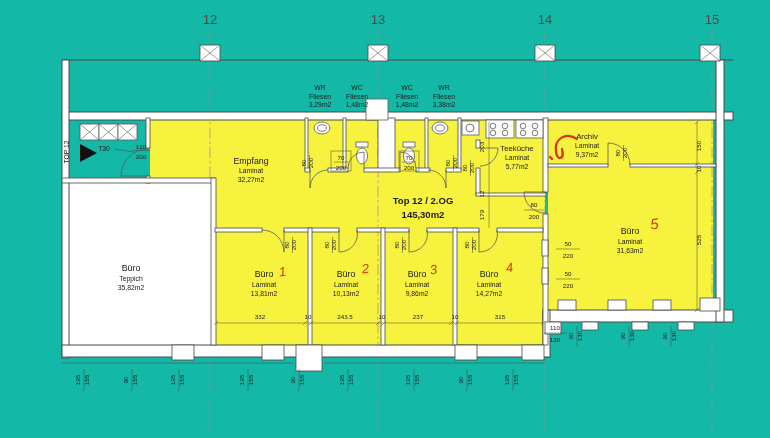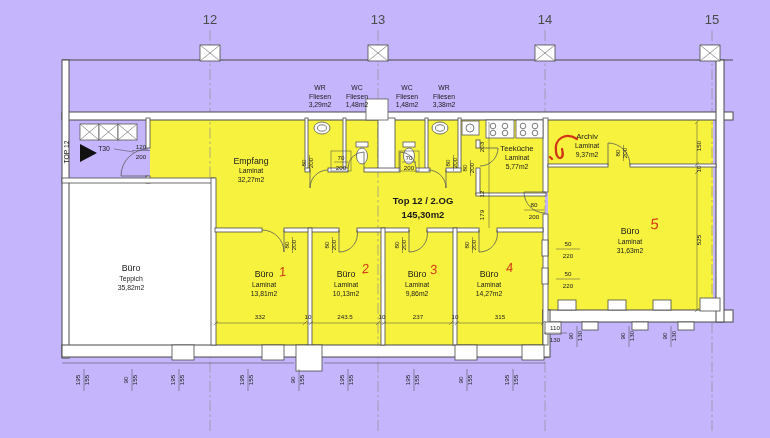--- a/index.html
+++ b/index.html
@@ -1,16 +1,16 @@
 <!DOCTYPE html>
 <html><head>
 <meta charset="utf-8">
 <style>
   html,body{margin:0;padding:0;background:#ffffff;}
-  .stage{position:relative;width:770px;height:438px;background:#c4b5fd;overflow:hidden;}
+  .stage{position:relative;width:770px;height:438px;background:#14b8a6;overflow:hidden;}
   svg{position:absolute;left:0;top:0;}
   text{font-family:"Liberation Sans","DejaVu Sans",sans-serif;fill:#1b1b1b;text-anchor:middle;}
   .gl{font-size:13px;fill:#4a4a4a;}
   .rn{font-size:8.8px;}
   .rn2{font-size:7.8px;}
   .rs{font-size:6.8px;}
   .dm{font-size:6.2px;fill:#222;}
   .bold{font-size:9.5px;font-weight:bold;}
   .red{font-size:13px;fill:#d23715;font-style:italic;}
   .red5{font-size:15px;}

